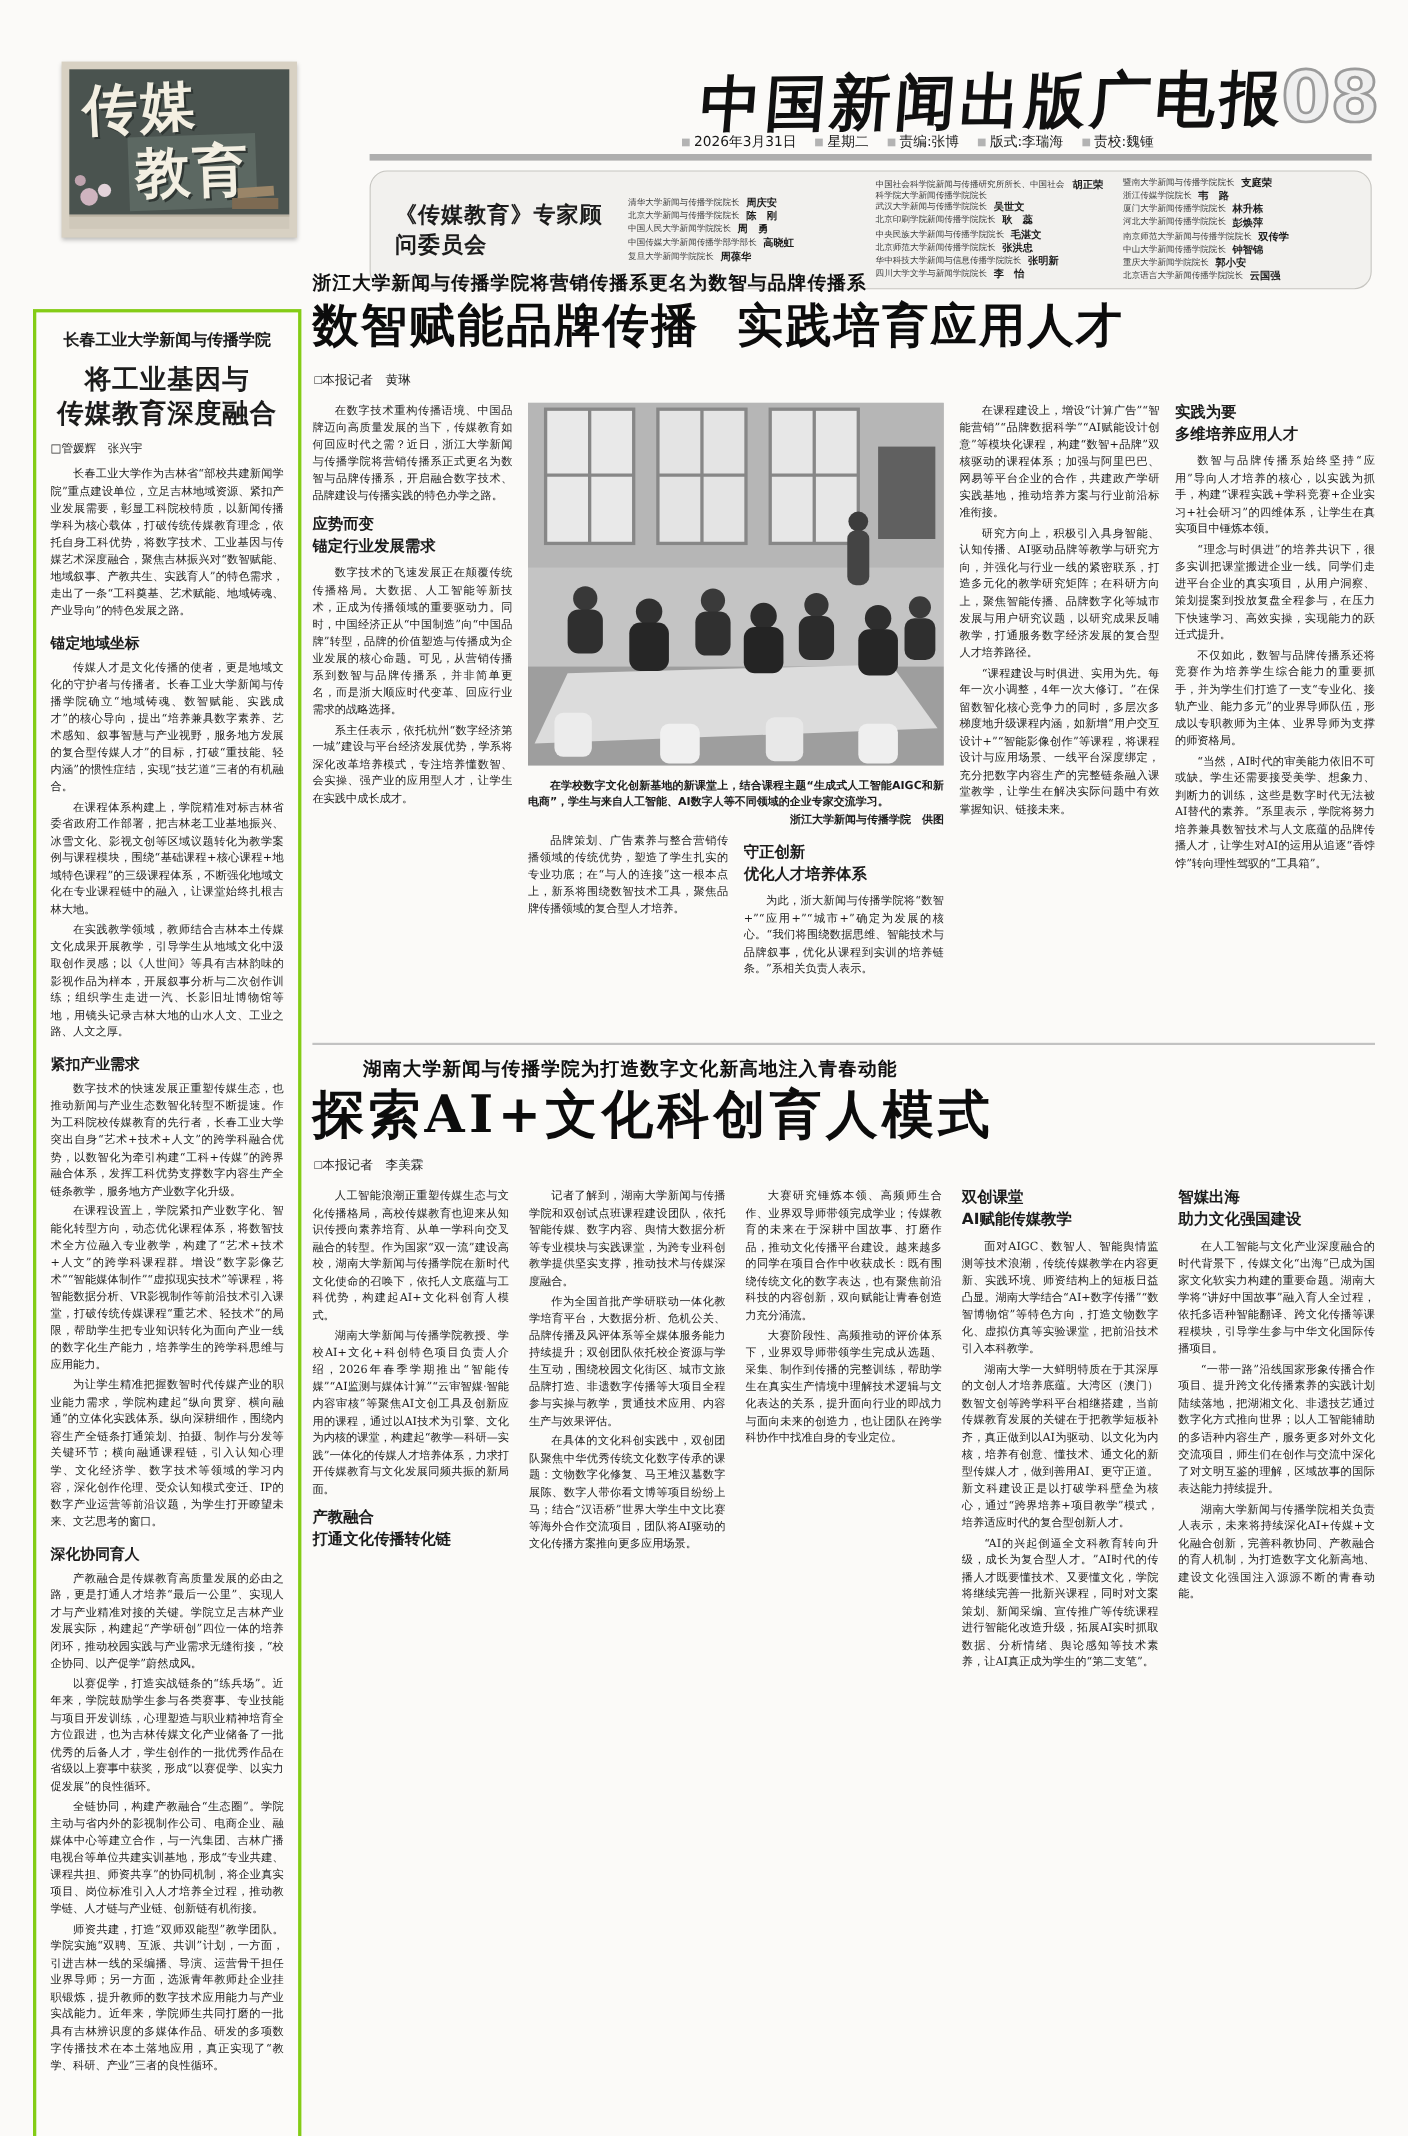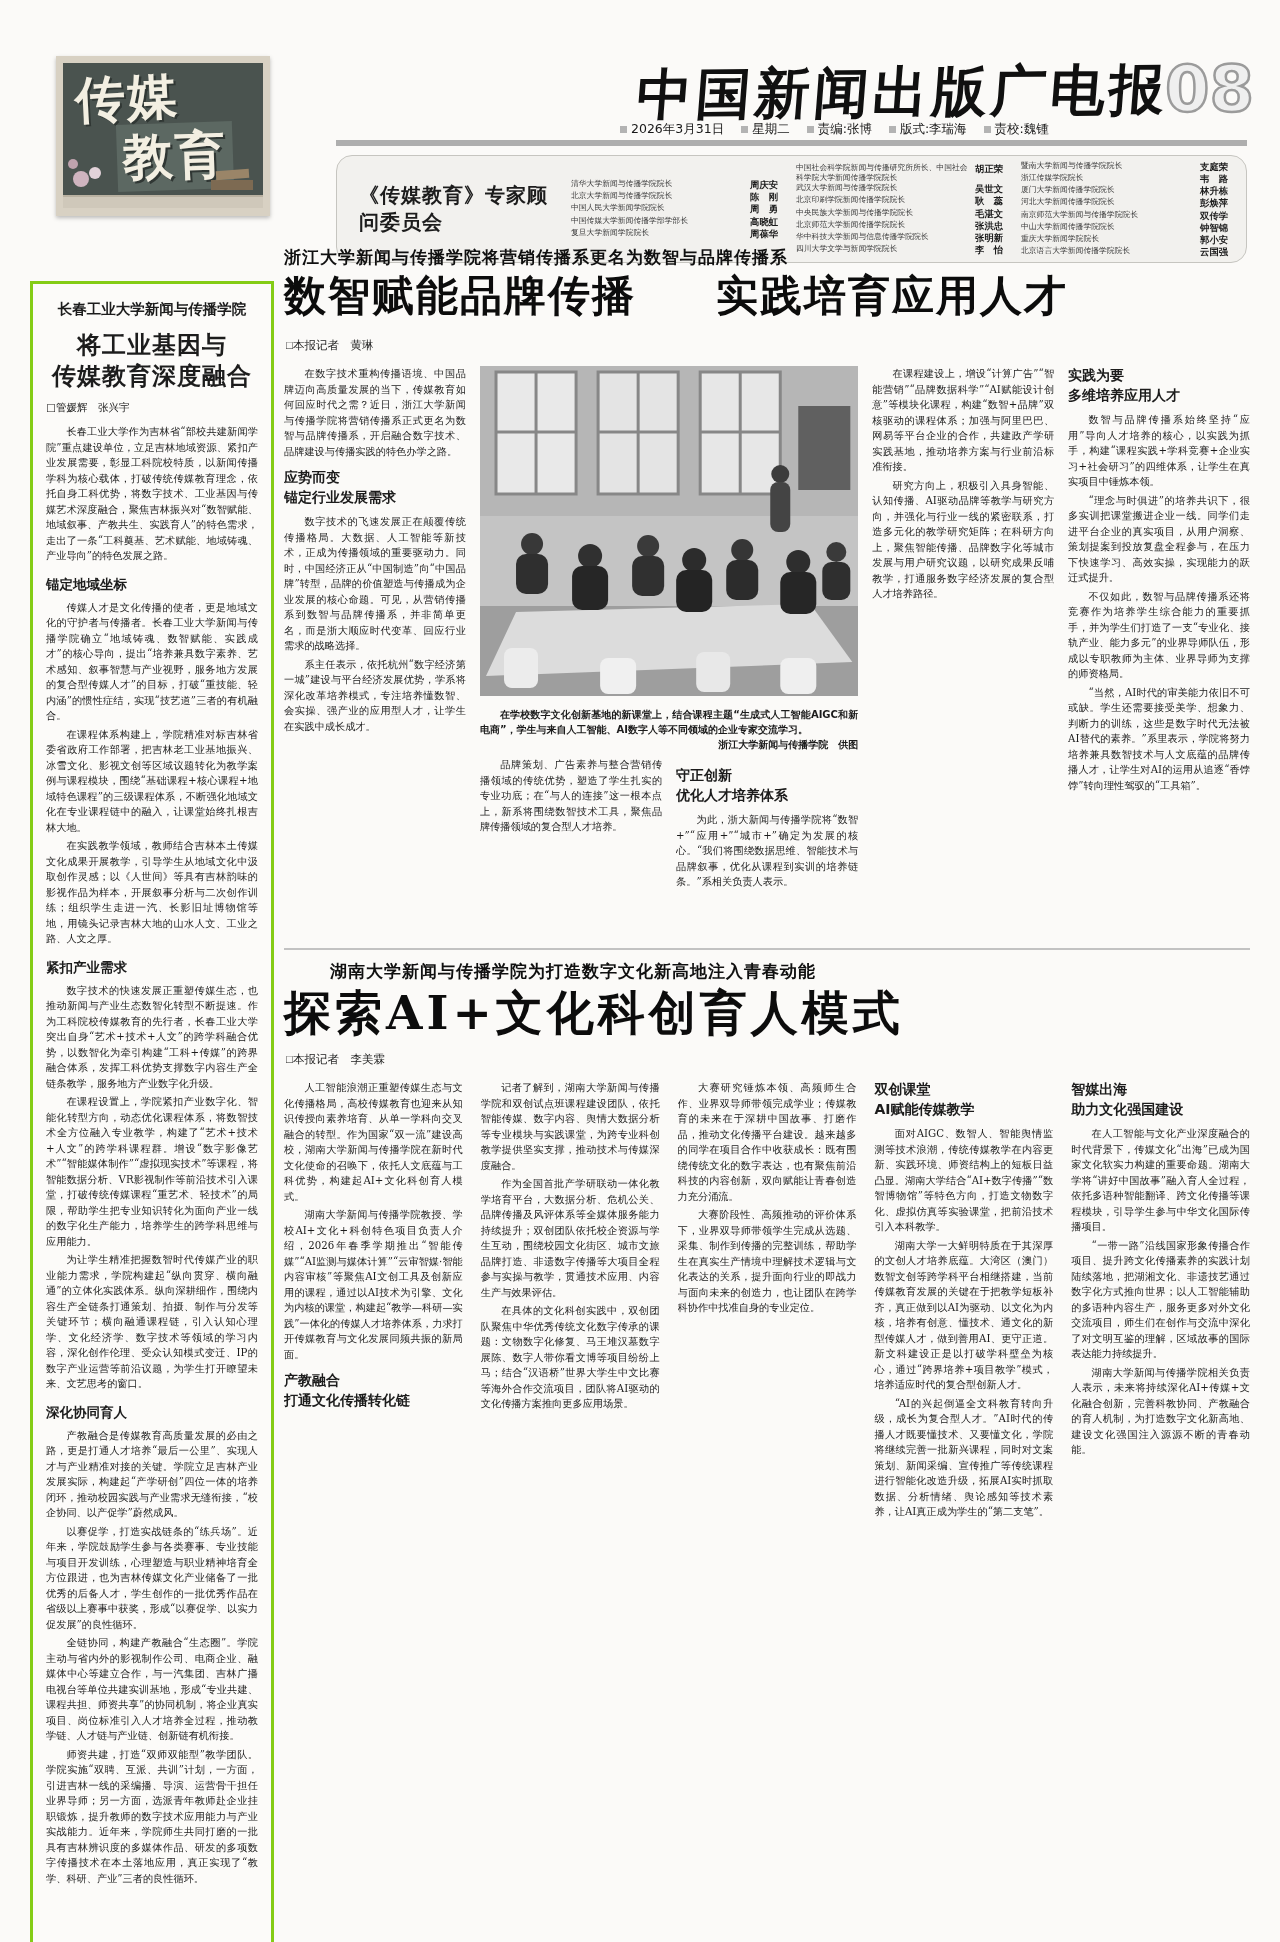--- a/index.html
+++ b/index.html
@@ -32,21 +32,21 @@
   #dateline span::before{content:"";display:inline-block;width:7px;height:7px;background:#b3b3b3;margin-right:4px;}
   #top-rule{position:absolute;left:336px;top:140px;width:911px;height:6px;background:#aeaeae;}
 
   
   #committee{position:absolute;left:336px;top:155px;width:911px;height:108px;box-sizing:border-box;
              display:flex;align-items:center;gap:16px;background:#f2f1ee;border:1px solid #c6c5c0;
              border-radius:16px;padding:9px 18px 9px 22px;}
   .ctitle{width:196px;flex-shrink:0;font-size:20px;font-weight:900;letter-spacing:1px;}
   .cgroups{flex:1;display:flex;gap:18px;align-self:stretch;}
   .cg{flex:1;display:flex;flex-direction:column;justify-content:center;}
-  .crow{display:flex;justify-content:space-between;align-items:flex-start;gap:6px;padding:.5px 0;}
+  .crow{display:flex;justify-content:flex-start;align-items:flex-start;gap:6px;padding:.5px 0;}
   .cinst{font-size:7.8px;line-height:1.25;color:#3c3c3c;}
   .cname{font-size:9.3px;font-weight:bold;white-space:nowrap;line-height:1.2;}
 
   
   .bp{margin:0 0 3px;text-indent:2em;text-align:justify;font-size:10.2px;line-height:1.52;}
   .sub{font-family:"DejaVu Sans","Liberation Sans",sans-serif;font-weight:bold;font-size:14px;
        line-height:1.4;margin:9px 0 7px;}
   .kicker{position:absolute;font-family:"DejaVu Sans","Liberation Sans",sans-serif;font-weight:bold;
           font-size:17px;letter-spacing:1px;color:#101010;white-space:nowrap;}
   .byline{position:absolute;font-family:Liberation Serif, serif;font-size:11.5px;color:#222;}
@@ -54,21 +54,21 @@
   
   #left-box{position:absolute;left:30px;top:281px;width:244px;height:1836px;box-sizing:border-box;
             border:3px solid #84cc16;background:#fcfbf9;padding:12px 13px;overflow:hidden;}
   .lkicker{font-size:14.5px;font-weight:bold;text-align:center;margin:4px 0 10px;
            font-family:"DejaVu Sans","Liberation Sans",sans-serif;}
   .ltitle{font-size:24px;font-weight:900;text-align:center;line-height:1.3;letter-spacing:1px;}
   .lbyline{font-size:10.5px;font-family:"DejaVu Sans","Liberation Sans",sans-serif;margin:10px 0 9px;color:#222;}
   .lsub{font-family:"DejaVu Sans","Liberation Sans",sans-serif;font-weight:bold;font-size:13.5px;margin:12px 0 6px;}
 
   
-  #headline1{position:absolute;left:284px;top:268px;display:flex;gap:80px;font-size:42px;font-weight:900;
+  #headline1{position:absolute;left:284px;top:268px;display:flex;gap:34px;font-size:42px;font-weight:900;
              letter-spacing:2px;color:#0c0c0c;white-space:nowrap;}
   #main-body{position:absolute;left:284px;top:366px;width:966px;height:576px;display:flex;gap:14px;overflow:hidden;}
   .col{flex:1;overflow:hidden;}
   .mid{flex:2.08;display:flex;flex-direction:column;overflow:hidden;}
   .photo{height:330px;background:#c7c7c7;flex-shrink:0;}
   .photo svg{display:block;width:100%;height:100%;}
   .cap{font-family:"DejaVu Sans","Liberation Sans",sans-serif;font-weight:bold;font-size:10px;
        line-height:1.45;text-align:justify;margin:12px 0 0;text-indent:2em;}
   .credit{font-family:"DejaVu Sans","Liberation Sans",sans-serif;font-weight:bold;font-size:10px;
           text-align:right;margin-top:1px;}
@@ -317,20 +317,21 @@
           <p class="bp">为此，浙大新闻与传播学院将“数智+”“应用+”“城市+”确定为发展的核心。“我们将围绕数据思维、智能技术与品牌叙事，优化从课程到实训的培养链条。”系相关负责人表示。</p>
             </div>
         </div>
       </div>
     </div>
 
     <div class="col">
 
     <p class="bp">在课程建设上，增设“计算广告”“智能营销”“品牌数据科学”“AI赋能设计创意”等模块化课程，构建“数智+品牌”双核驱动的课程体系；加强与阿里巴巴、网易等平台企业的合作，共建政产学研实践基地，推动培养方案与行业前沿标准衔接。</p>
         <p class="bp">研究方向上，积极引入具身智能、认知传播、AI驱动品牌等教学与研究方向，并强化与行业一线的紧密联系，打造多元化的教学研究矩阵；在科研方向上，聚焦智能传播、品牌数字化等城市发展与用户研究议题，以研究成果反哺教学，打通服务数字经济发展的复合型人才培养路径。</p>
+        <p class="bp">“课程建设与时俱进、实用为先。每年一次小调整，4年一次大修订。”在保留数智化核心竞争力的同时，多层次多梯度地升级课程内涵，如新增“用户交互设计+”“智能影像创作”等课程，将课程设计与应用场景、一线平台深度绑定，充分把数字内容生产的完整链条融入课堂教学，让学生在解决实际问题中有效掌握知识、链接未来。</p>
       </div>
 
     <div class="col">
       <div class="sub" style="margin-top:0;">
         <div>实践为要</div>
         <div>多维培养应用人才</div>
       </div>
       <div>
 
       <p class="bp">数智与品牌传播系始终坚持“应用”导向人才培养的核心，以实践为抓手，构建“课程实践+学科竞赛+企业实习+社会研习”的四维体系，让学生在真实项目中锤炼本领。</p>

